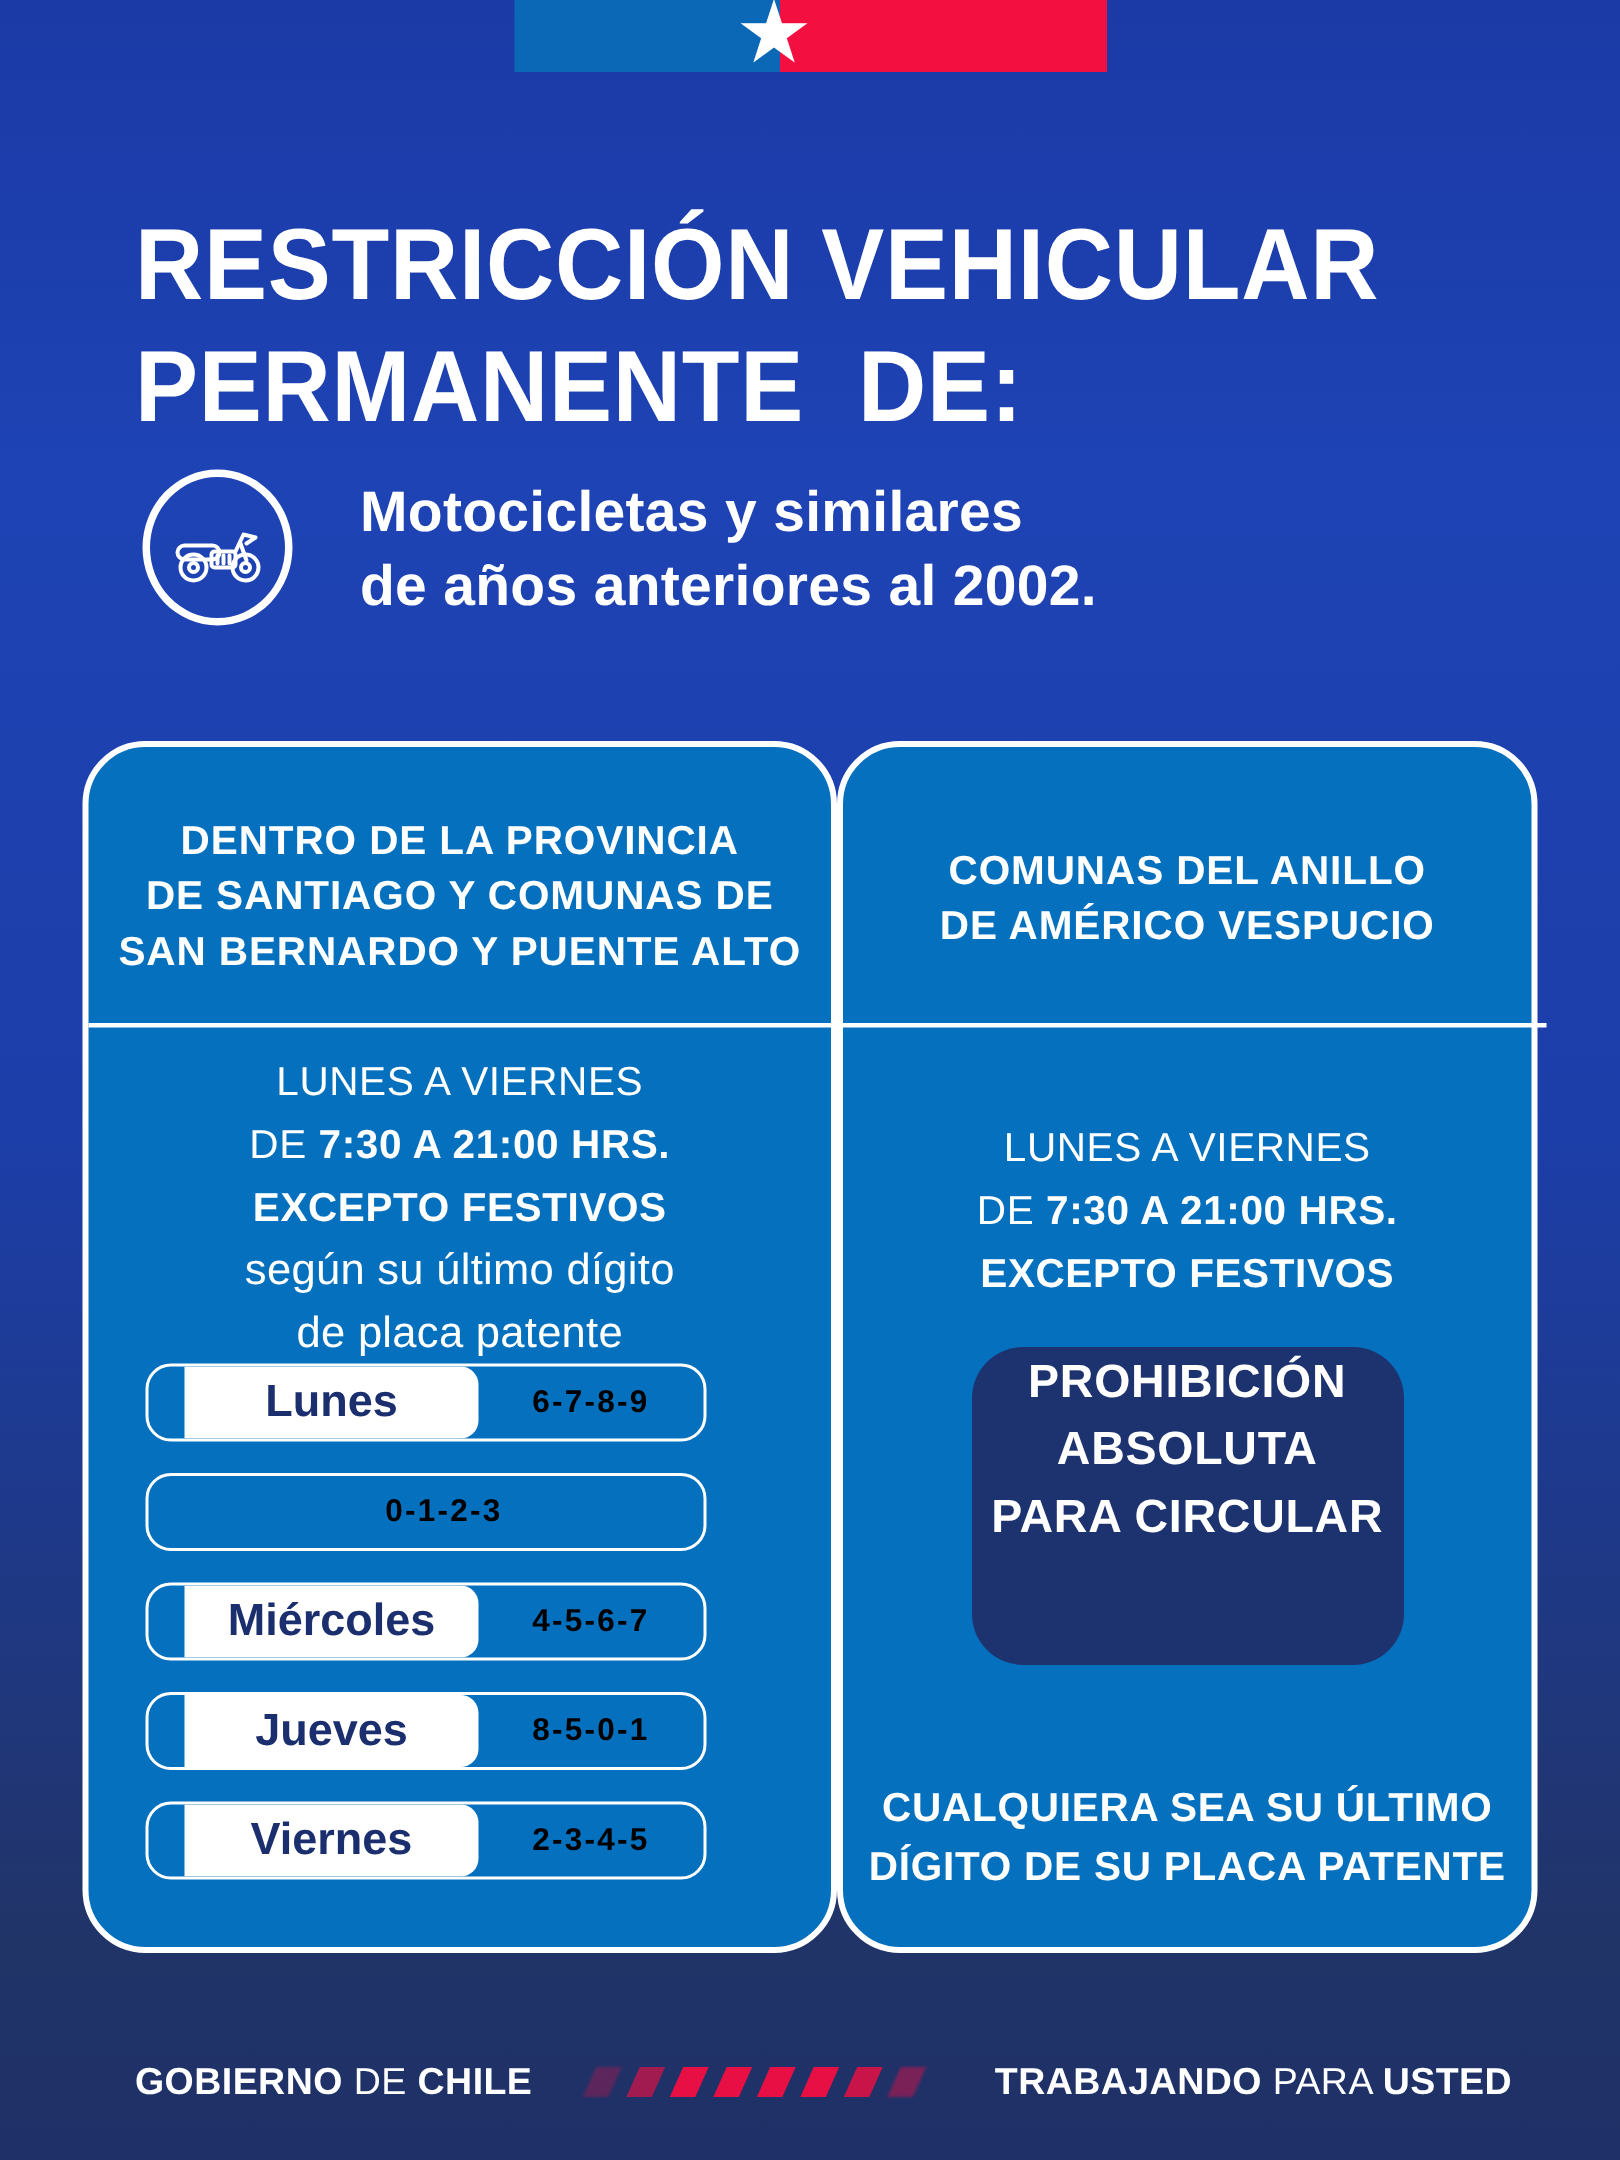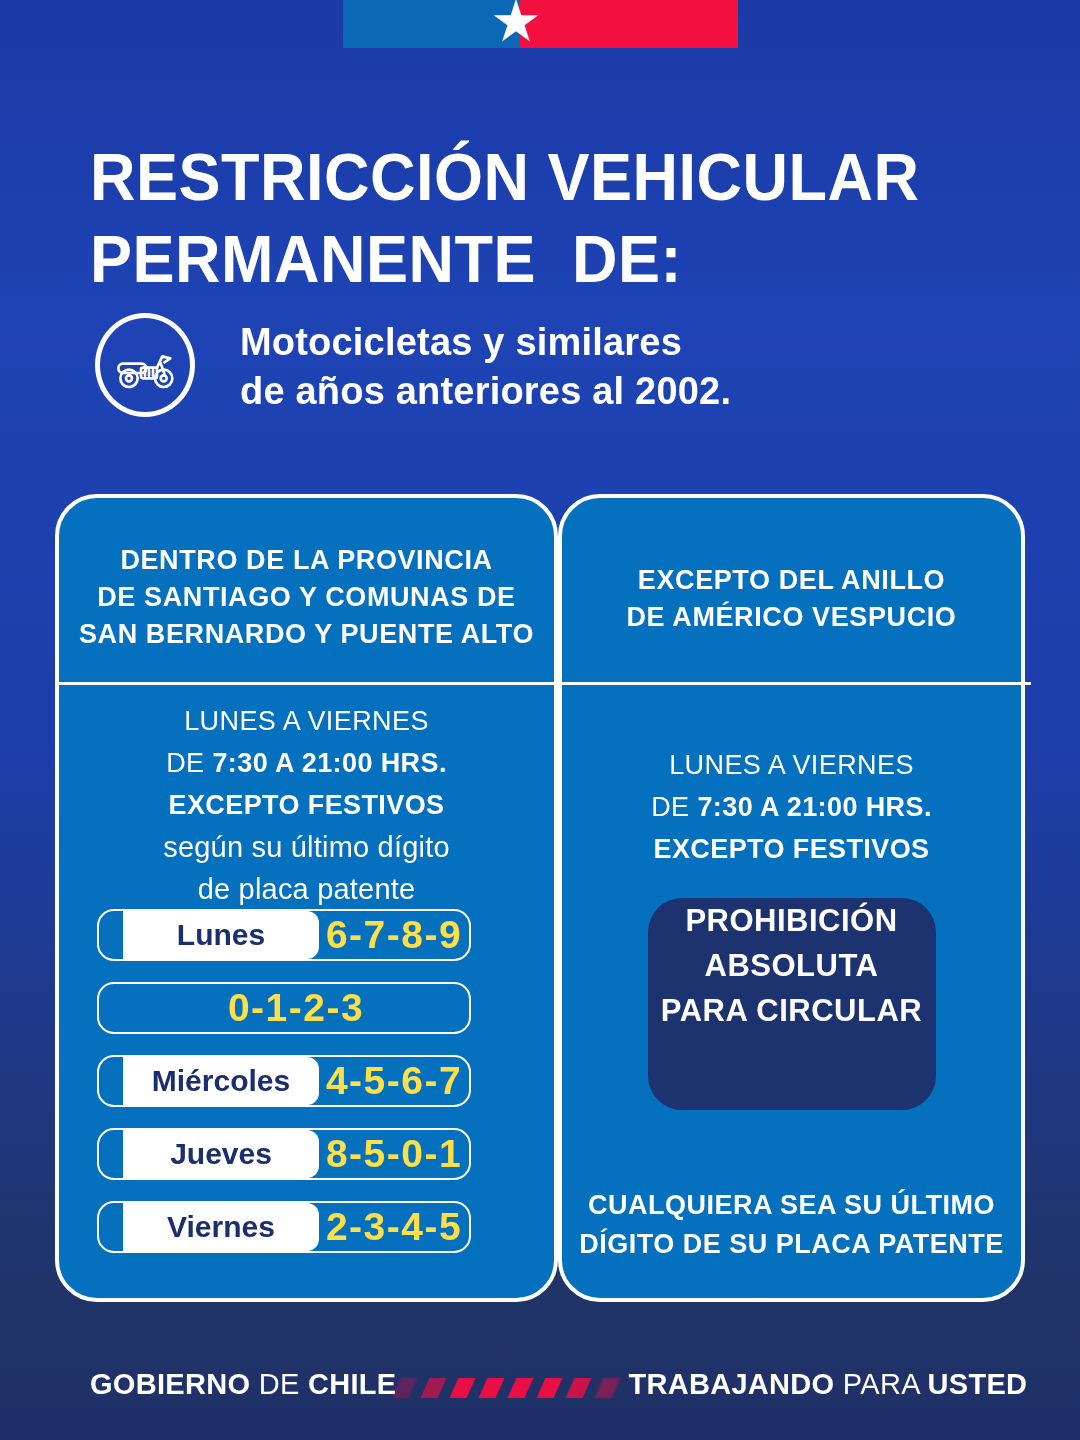--- a/index.html
+++ b/index.html
@@ -65,39 +65,39 @@
     background:var(--panel-blue,#0570bd);
     padding-left:24px;
   }
   .day-cell{
     width:196px;background:#fff;color:var(--day-text,#1b2f6e);
     display:flex;align-items:center;justify-content:center;
     font-weight:700;font-size:30px;border-radius:0 12px 12px 0;
   }
   .digits-cell{
     flex:1;display:flex;align-items:center;justify-content:center;
-    font-weight:700;font-size:39px;letter-spacing:1.5px;color:#fde047;
+    font-weight:700;font-size:21px;letter-spacing:1.5px;color:#000000;
   }
   
   .prohibition{
     position:absolute;top:400px;left:50%;transform:translateX(-50%);
     width:288px;height:212px;border-radius:34px;
     background:var(--navy-box,#1d336f);
     display:flex;align-items:flex-start;justify-content:center;
     font-weight:700;font-size:31px;line-height:45px;letter-spacing:.5px;
   }
   .footnote{
     position:absolute;left:0;right:0;top:688px;
     font-weight:700;font-size:27px;line-height:39px;letter-spacing:.5px;
   }
   
   .footer{
     position:absolute;left:90px;right:72px;top:1368px;height:40px;
-    display:flex;justify-content:space-between;
-    font-size:29px;letter-spacing:.3px;white-space:nowrap;
+    display:flex;align-items:center;justify-content:space-between;
+    font-size:25px;letter-spacing:.3px;white-space:nowrap;
   }
   .footer b{font-weight:700;}
   .footer .lite{font-weight:400;}
   .dashes{display:flex;align-items:center;}
   .dash{
     width:17px;height:20px;margin-right:12px;
     background:var(--accent-red,#e80f45);transform:skewX(-24deg);
   }
   .dash:nth-child(1){opacity:.30;filter:blur(1px);}
   .dash:nth-child(2){opacity:.65;}
@@ -172,21 +172,21 @@
       </div>
       <div class="day-row">
         <div class="day-cell">Viernes</div>
         <div class="digits-cell">2-3-4-5</div>
       </div>
     </div>
   </div>
 
   <div class="panel panel-right">
     <div class="panel-header">
-      <div>EXCEPTO DEL ANILLO</div>
+      <div>COMUNAS DEL ANILLO</div>
       <div>DE AMÉRICO VESPUCIO</div>
     </div>
     <div class="divider"></div>
     <div class="schedule">
       <div>LUNES A VIERNES</div>
       <div><span>DE </span><b>7:30 A 21:00 HRS.</b></div>
       <div><b>EXCEPTO FESTIVOS</b></div>
     </div>
     <div class="prohibition">
       <div>

